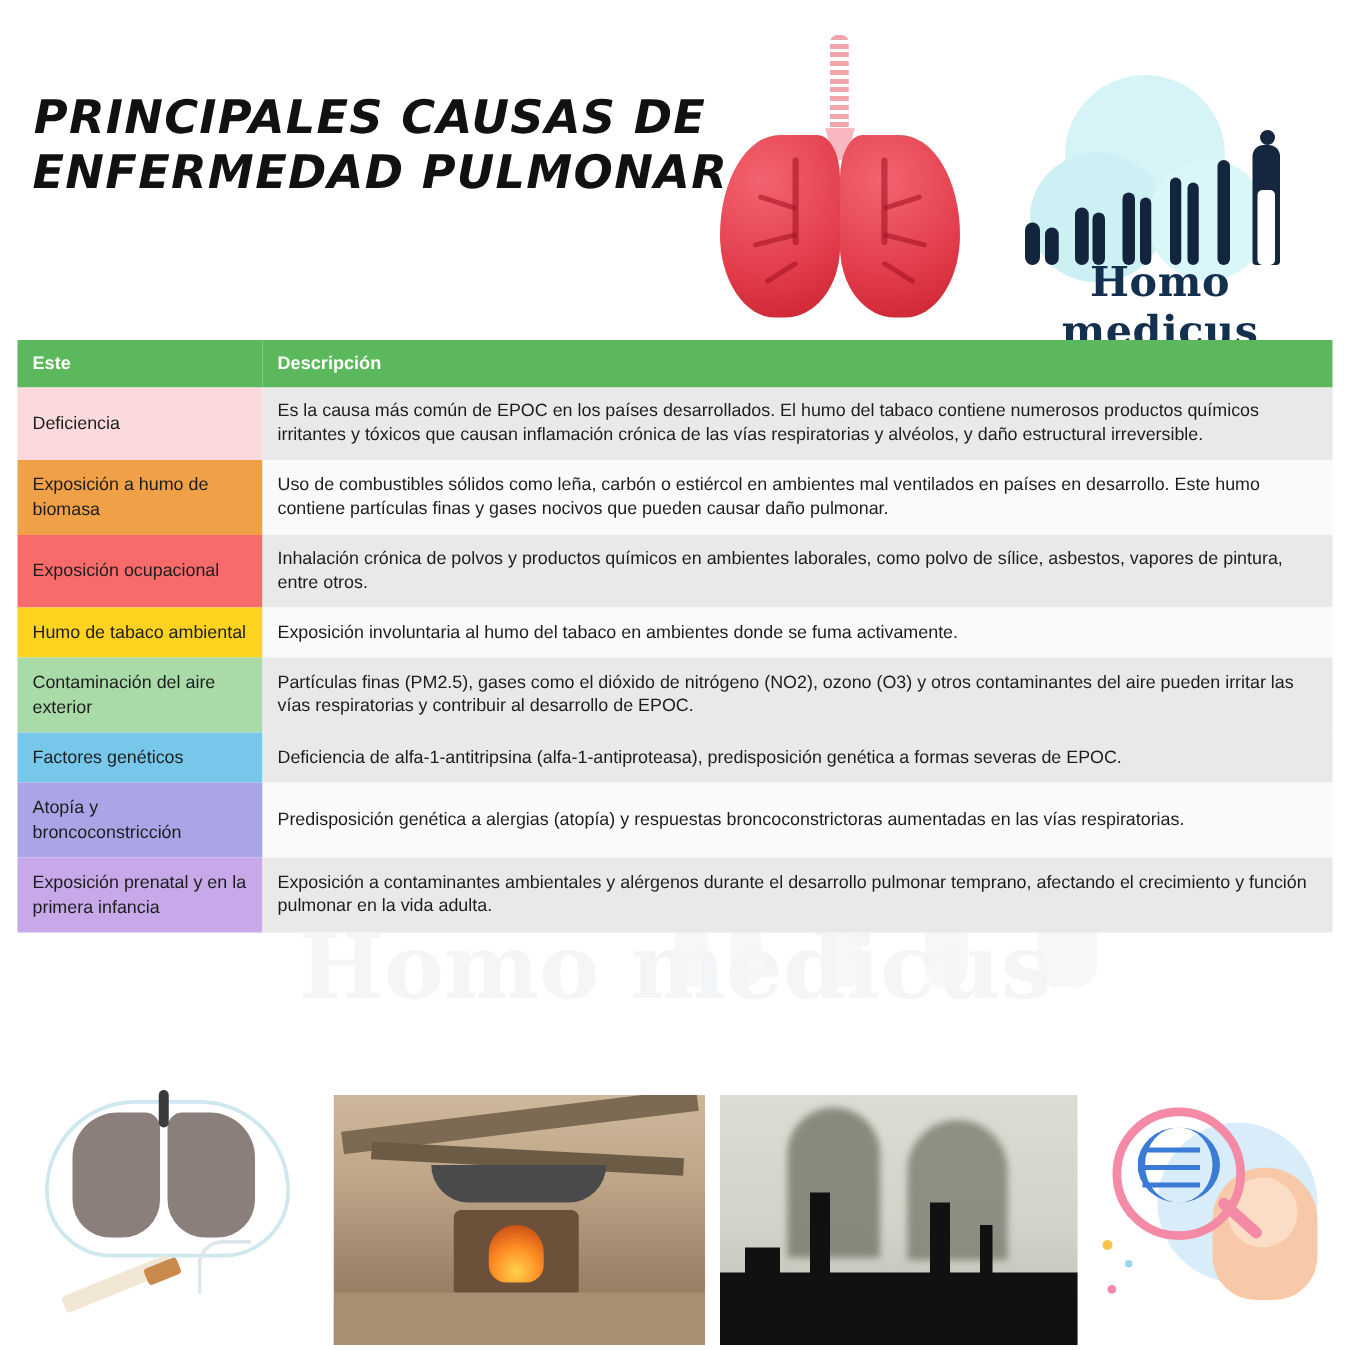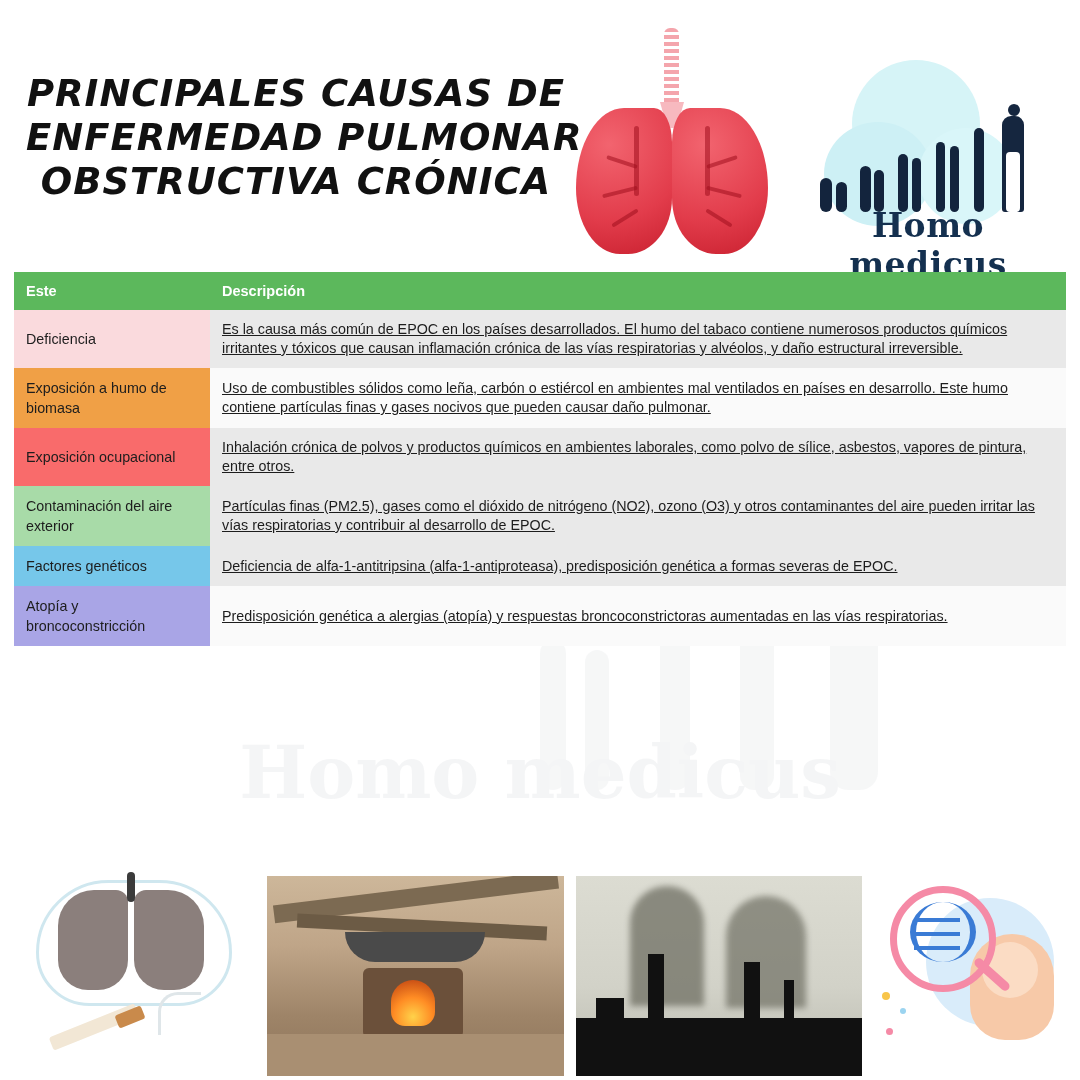--- a/index.html
+++ b/index.html
@@ -192,31 +192,30 @@
     padding: 10px 12px;
     vertical-align: middle;
     color: #1d1d1d;
   }
   table.causes td.cause {
     width: 172px;
     font-size: 14.3px;
     line-height: 20px;
   }
   table.causes tr.alt td.desc { background: #e9e9e9; }
-  table.causes tr td.desc { background: #fafafa; text-decoration: underline; }
+  table.causes tr td.desc { background: #fafafa; }
 </style>
 </head>
 <body>
 
 <div class="header">
 
   <div class="title-block">
     <div class="title-line">PRINCIPALES CAUSAS DE</div>
     <div class="title-line">ENFERMEDAD PULMONAR</div>
-    <div class="title-line">OBSTRUCTIVA CRÓNICA</div>
   </div>
 
   <div class="lungs">
     <div class="trachea"></div>
     <div class="bronchus"></div>
     <div class="lung left">
       <div class="vein" style="left:58px; top:18px; width:5px; height:70px;"></div>
       <div class="vein" style="left:30px; top:52px; width:32px; height:4px; transform:rotate(18deg);"></div>
       <div class="vein" style="left:26px; top:82px; width:36px; height:4px; transform:rotate(-14deg);"></div>
       <div class="vein" style="left:34px; top:108px; width:30px; height:4px; transform:rotate(-32deg);"></div>
@@ -277,31 +276,39 @@
         <td class="desc">Es la causa más común de EPOC en los países desarrollados. El humo del tabaco contiene numerosos productos químicos irritantes y tóxicos que causan inflamación crónica de las vías respiratorias y alvéolos, y daño estructural irreversible.</td>
       </tr>
       <tr>
         <td class="cause" style="background:#f0a046">Exposición a humo de biomasa</td>
         <td class="desc">Uso de combustibles sólidos como leña, carbón o estiércol en ambientes mal ventilados en países en desarrollo. Este humo contiene partículas finas y gases nocivos que pueden causar daño pulmonar.</td>
       </tr>
       <tr class="alt">
         <td class="cause" style="background:#f96b6b">Exposición ocupacional</td>
         <td class="desc">Inhalación crónica de polvos y productos químicos en ambientes laborales, como polvo de sílice, asbestos, vapores de pintura, entre otros.</td>
       </tr>
+      <tr>
+        <td class="cause" style="background:#fdd31f">Humo de tabaco ambiental</td>
+        <td class="desc">Exposición involuntaria al humo del tabaco en ambientes donde se fuma activamente.</td>
+      </tr>
       <tr class="alt">
         <td class="cause" style="background:#a8dba8">Contaminación del aire exterior</td>
         <td class="desc">Partículas finas (PM2.5), gases como el dióxido de nitrógeno (NO2), ozono (O3) y otros contaminantes del aire pueden irritar las vías respiratorias y contribuir al desarrollo de EPOC.</td>
       </tr>
       <tr class="alt">
         <td class="cause" style="background:#76c7ea">Factores genéticos</td>
         <td class="desc">Deficiencia de alfa-1-antitripsina (alfa-1-antiproteasa), predisposición genética a formas severas de EPOC.</td>
       </tr>
       <tr>
         <td class="cause" style="background:#a9a5e6">Atopía y broncoconstricción</td>
         <td class="desc">Predisposición genética a alergias (atopía) y respuestas broncoconstrictoras aumentadas en las vías respiratorias.</td>
+      </tr>
+      <tr class="alt">
+        <td class="cause" style="background:#c7a8e8">Exposición prenatal y en la primera infancia</td>
+        <td class="desc">Exposición a contaminantes ambientales y alérgenos durante el desarrollo pulmonar temprano, afectando el crecimiento y función pulmonar en la vida adulta.</td>
       </tr>
     </tbody>
   </table>
 </div>
 
 <div style="position:absolute; left:0; bottom:0; width:1080px; height:208px; display:flex; gap:12px; padding:0 8px; box-sizing:border-box;">
 
   <div style="position:relative; width:250px; height:208px; background:#ffffff; overflow:hidden;">
     <div style="position:absolute; left:28px; top:8px; width:190px; height:120px; border:3px solid #cfe7ef; border-radius:95px 95px 70px 70px;"></div>
     <div style="position:absolute; left:50px; top:18px; width:70px; height:100px; background:#8b7f7c; border-radius:36px 12px 30px 30px;"></div>

